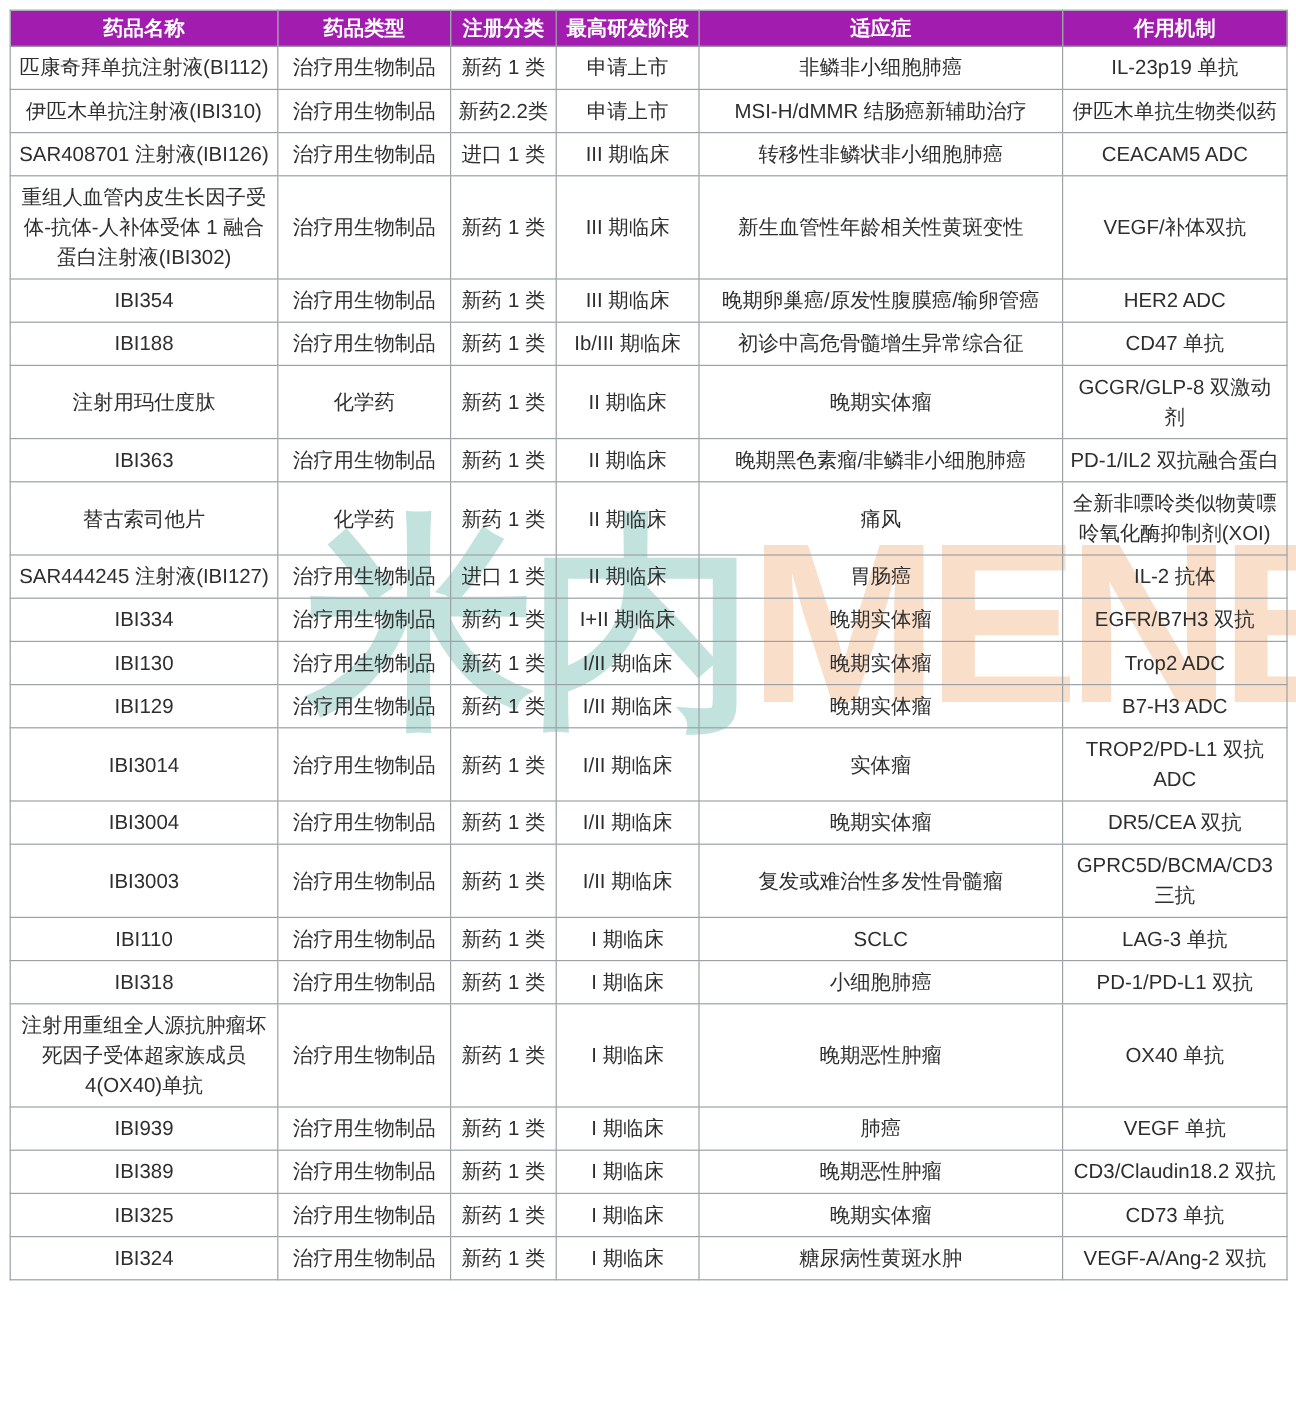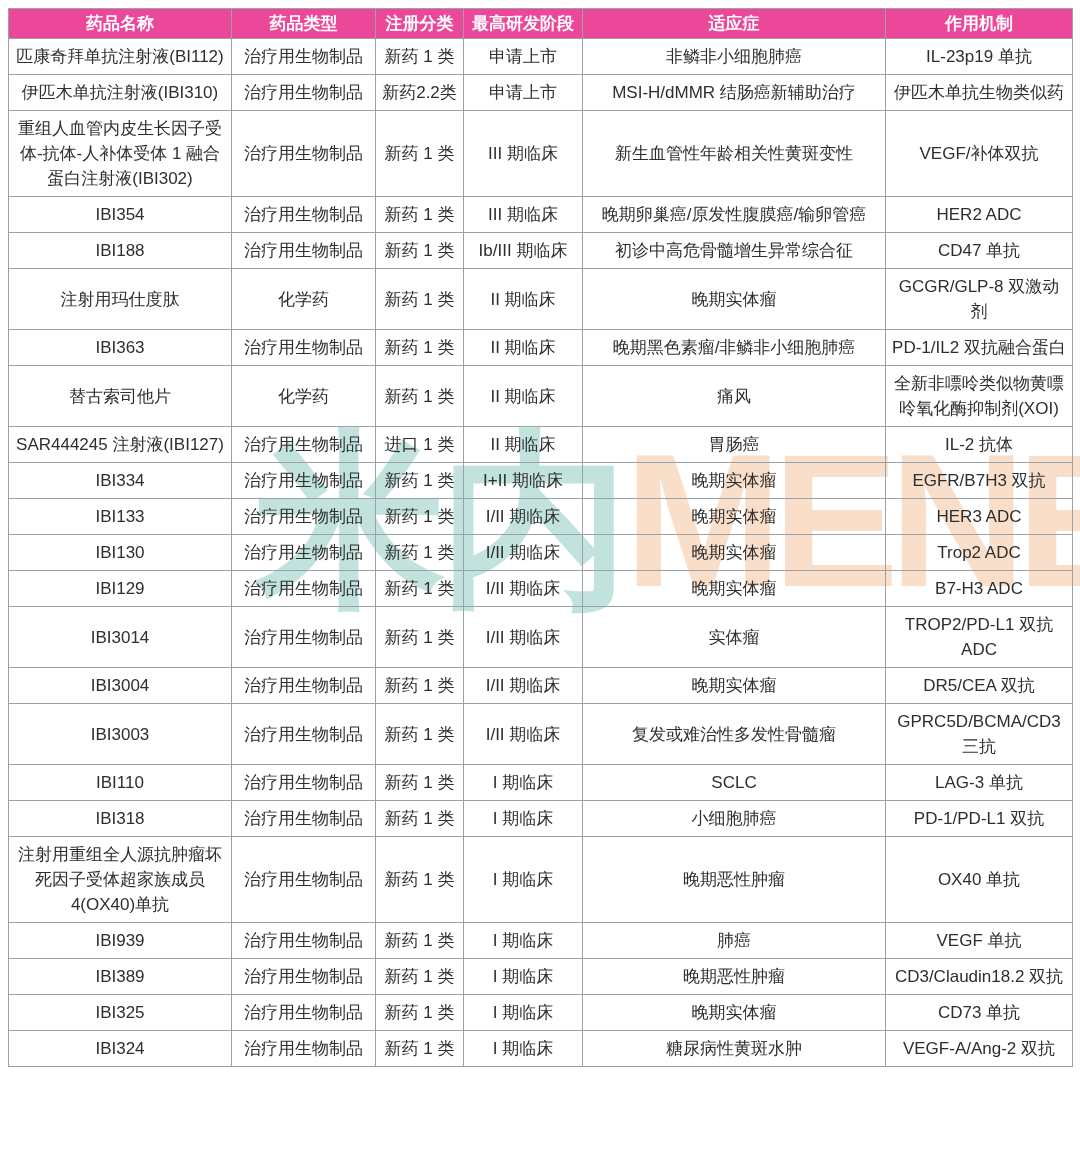--- a/index.html
+++ b/index.html
@@ -39,21 +39,21 @@
     table-layout: fixed;
     background: transparent;
   }
   table.pipeline th, table.pipeline td {
     border: 1px solid #9aa2a8;
     text-align: center;
     vertical-align: middle;
     word-break: break-word;
   }
   table.pipeline th {
-    background: #ec4899;
+    background: #a21caf;
     color: #ffffff;
     font-size: 17px;
     font-weight: bold;
     height: 27px;
     padding: 1px 4px;
     line-height: 24px;
   }
   table.pipeline td {
     color: #2e2e2e;
     font-size: 17px;
@@ -102,20 +102,28 @@
         </tr>
         <tr>
           <td>伊匹木单抗注射液(IBI310)</td>
           <td>治疗用生物制品</td>
           <td>新药2.2类</td>
           <td>申请上市</td>
           <td>MSI-H/dMMR 结肠癌新辅助治疗</td>
           <td>伊匹木单抗生物类似药</td>
         </tr>
         <tr>
+          <td>SAR408701 注射液(IBI126)</td>
+          <td>治疗用生物制品</td>
+          <td>进口 1 类</td>
+          <td>III 期临床</td>
+          <td>转移性非鳞状非小细胞肺癌</td>
+          <td>CEACAM5 ADC</td>
+        </tr>
+        <tr>
           <td>重组人血管内皮生长因子受体-抗体-人补体受体 1 融合蛋白注射液(IBI302)</td>
           <td>治疗用生物制品</td>
           <td>新药 1 类</td>
           <td>III 期临床</td>
           <td>新生血管性年龄相关性黄斑变性</td>
           <td>VEGF/补体双抗</td>
         </tr>
         <tr>
           <td>IBI354</td>
           <td>治疗用生物制品</td>
@@ -166,28 +174,20 @@
         </tr>
         <tr>
           <td>IBI334</td>
           <td>治疗用生物制品</td>
           <td>新药 1 类</td>
           <td>I+II 期临床</td>
           <td>晚期实体瘤</td>
           <td>EGFR/B7H3 双抗</td>
         </tr>
         <tr>
-          <td>IBI133</td>
-          <td>治疗用生物制品</td>
-          <td>新药 1 类</td>
-          <td>I/II 期临床</td>
-          <td>晚期实体瘤</td>
-          <td>HER3 ADC</td>
-        </tr>
-        <tr>
           <td>IBI130</td>
           <td>治疗用生物制品</td>
           <td>新药 1 类</td>
           <td>I/II 期临床</td>
           <td>晚期实体瘤</td>
           <td>Trop2 ADC</td>
         </tr>
         <tr>
           <td>IBI129</td>
           <td>治疗用生物制品</td>

